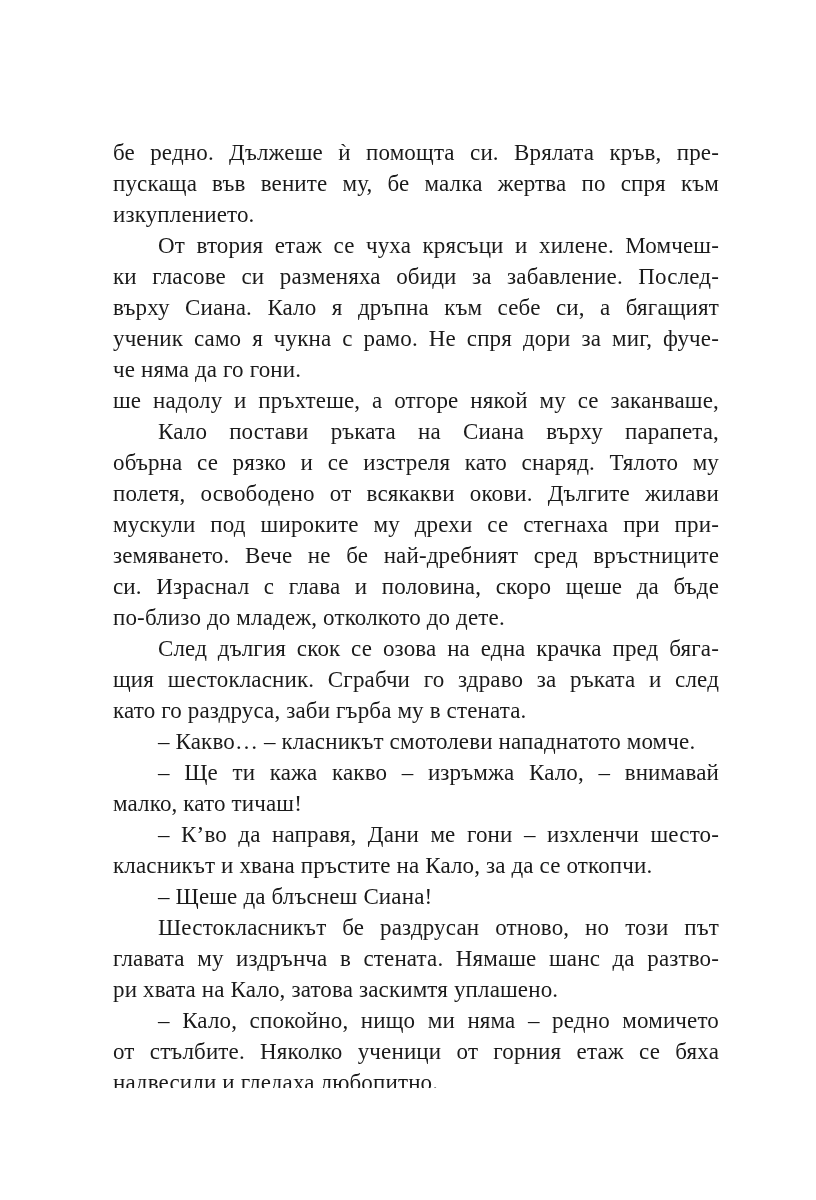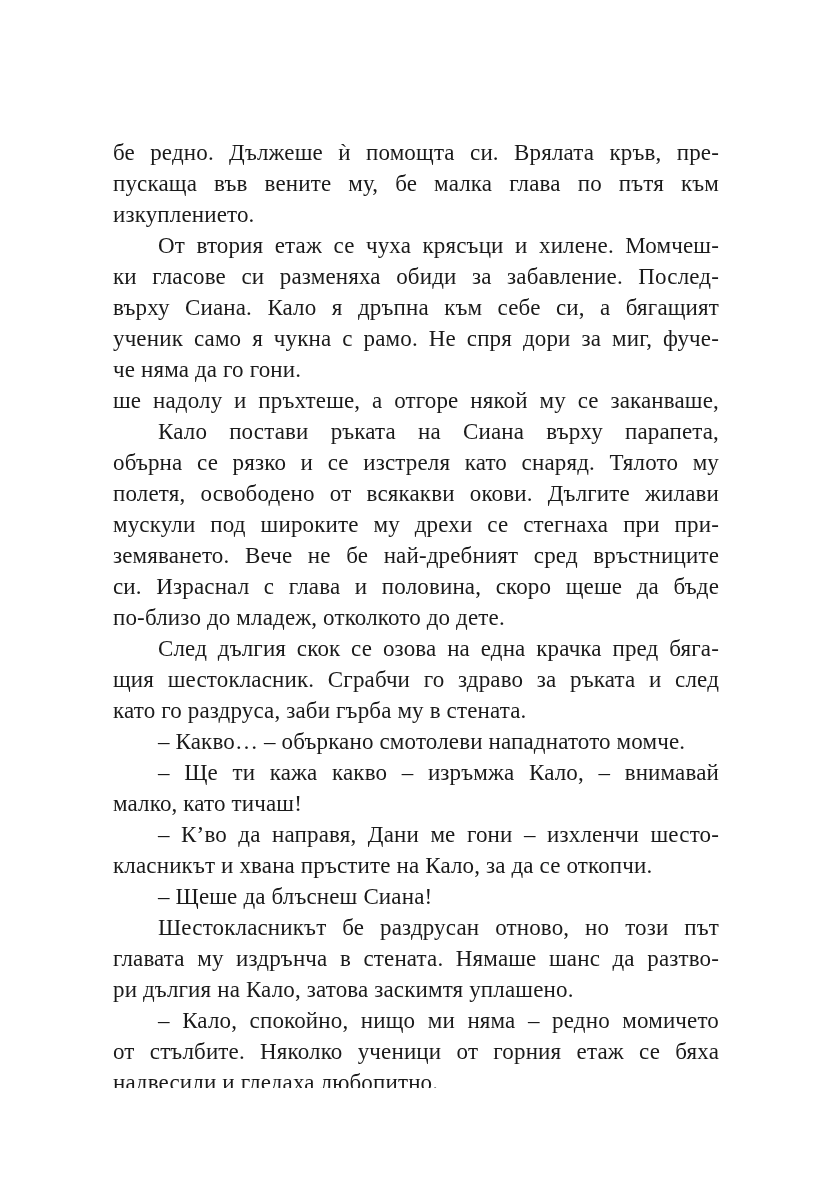--- a/index.html
+++ b/index.html
@@ -48,21 +48,21 @@
     line-height: 31px;
   }
 </style>
 </head>
 <body>
 
 <div class="page" style="background: rgb(255, 255, 255); color: rgb(26, 26, 26);">
   <div class="text-block" id="text-block">
       <div class="para">
         <div class="line justify">бе редно. Дължеше ѝ помощта си. Врялата кръв, пре-</div>
-        <div class="line justify">пускаща във вените му, бе малка глава по пътя към</div>
+        <div class="line justify">пускаща във вените му, бе малка жертва по спря към</div>
         <div class="line">изкуплението.</div>
       </div>
       <div class="para">
         <div class="line justify indent">От втория етаж се чуха крясъци и хилене. Момчеш-</div>
         <div class="line justify">ки гласове си разменяха обиди за забавление. Послед-</div>
         <div class="line justify">върху Сиана. Кало я дръпна към себе си, а бягащият</div>
         <div class="line justify">ученик само я чукна с рамо. Не спря дори за миг, фуче-</div>
         <div class="line">че няма да го гони.</div>
         <div class="line justify">ше надолу и пръхтеше, а отгоре някой му се заканваше,</div>
       </div>
@@ -74,37 +74,37 @@
         <div class="line justify">земяването. Вече не бе най-дребният сред връстниците</div>
         <div class="line justify">си. Израснал с глава и половина, скоро щеше да бъде</div>
         <div class="line">по-близо до младеж, отколкото до дете.</div>
       </div>
       <div class="para">
         <div class="line justify indent">След дългия скок се озова на една крачка пред бяга-</div>
         <div class="line justify">щия шестокласник. Сграбчи го здраво за ръката и след</div>
         <div class="line">като го раздруса, заби гърба му в стената.</div>
       </div>
       <div class="para">
-        <div class="line indent">– Какво… – объркано смотолеви нападнатото момче.</div>
+        <div class="line indent">– Какво… – класникът смотолеви нападнатото момче.</div>
       </div>
       <div class="para">
         <div class="line justify indent">– Ще ти кажа какво – изръмжа Кало, – внимавай</div>
         <div class="line">малко, като тичаш!</div>
       </div>
       <div class="para">
         <div class="line justify indent">– К’во да направя, Дани ме гони – изхленчи шесто-</div>
         <div class="line">класникът и хвана пръстите на Кало, за да се откопчи.</div>
       </div>
       <div class="para">
         <div class="line indent">– Щеше да блъснеш Сиана!</div>
       </div>
       <div class="para">
         <div class="line justify indent">Шестокласникът бе раздрусан отново, но този път</div>
         <div class="line justify">главата му издрънча в стената. Нямаше шанс да разтво-</div>
-        <div class="line">ри дългия на Кало, затова заскимтя уплашено.</div>
+        <div class="line">ри хвата на Кало, затова заскимтя уплашено.</div>
       </div>
       <div class="para">
         <div class="line justify indent">– Кало, спокойно, нищо ми няма – редно момичето</div>
         <div class="line justify">от стълбите. Няколко ученици от горния етаж се бяха</div>
         <div class="line">надвесили и гледаха любопитно.</div>
       </div>
     </div>
   <div class="page-number">12</div>
 </div>
 

